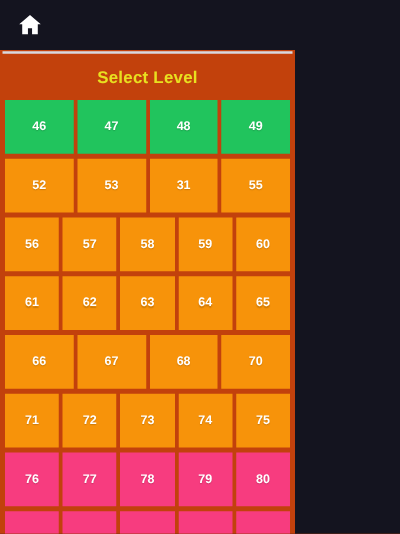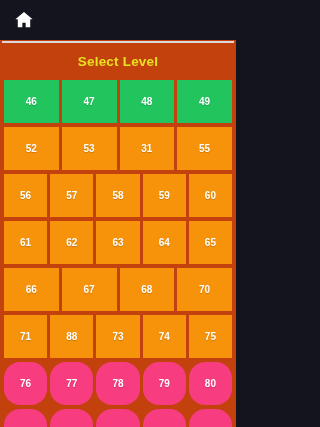--- a/index.html
+++ b/index.html
@@ -101,21 +101,21 @@
   }
   .level-cell .level-num {
     color: #ffffff;
     font-size: 10px;
     font-weight: bold;
     line-height: 1;
     text-shadow: 0 1px 1px rgba(0,0,0,0.18);
   }
   .cell-green  { background: #21c45d; }
   .cell-orange { background: #f7930a; }
-  .cell-pink   { background: #f73c7f; border-radius: 16px; }
+  .cell-pink   { background: #f73c7f; }
 </style>
 </head>
 <body>
 
 <div id="app">
 
   <div id="top-bar">
     <button id="home-button">
       <span>
         <svg width="22" height="22" viewBox="0 0 24 24" aria-hidden="true">
@@ -208,21 +208,21 @@
         </div>
         <div class="level-cell cell-orange">
           <span class="level-num">70</span>
         </div>
       </div>
       <div class="level-row">
         <div class="level-cell cell-orange">
           <span class="level-num">71</span>
         </div>
         <div class="level-cell cell-orange">
-          <span class="level-num">88</span>
+          <span class="level-num">72</span>
         </div>
         <div class="level-cell cell-orange">
           <span class="level-num">73</span>
         </div>
         <div class="level-cell cell-orange">
           <span class="level-num">74</span>
         </div>
         <div class="level-cell cell-orange">
           <span class="level-num">75</span>
         </div>

